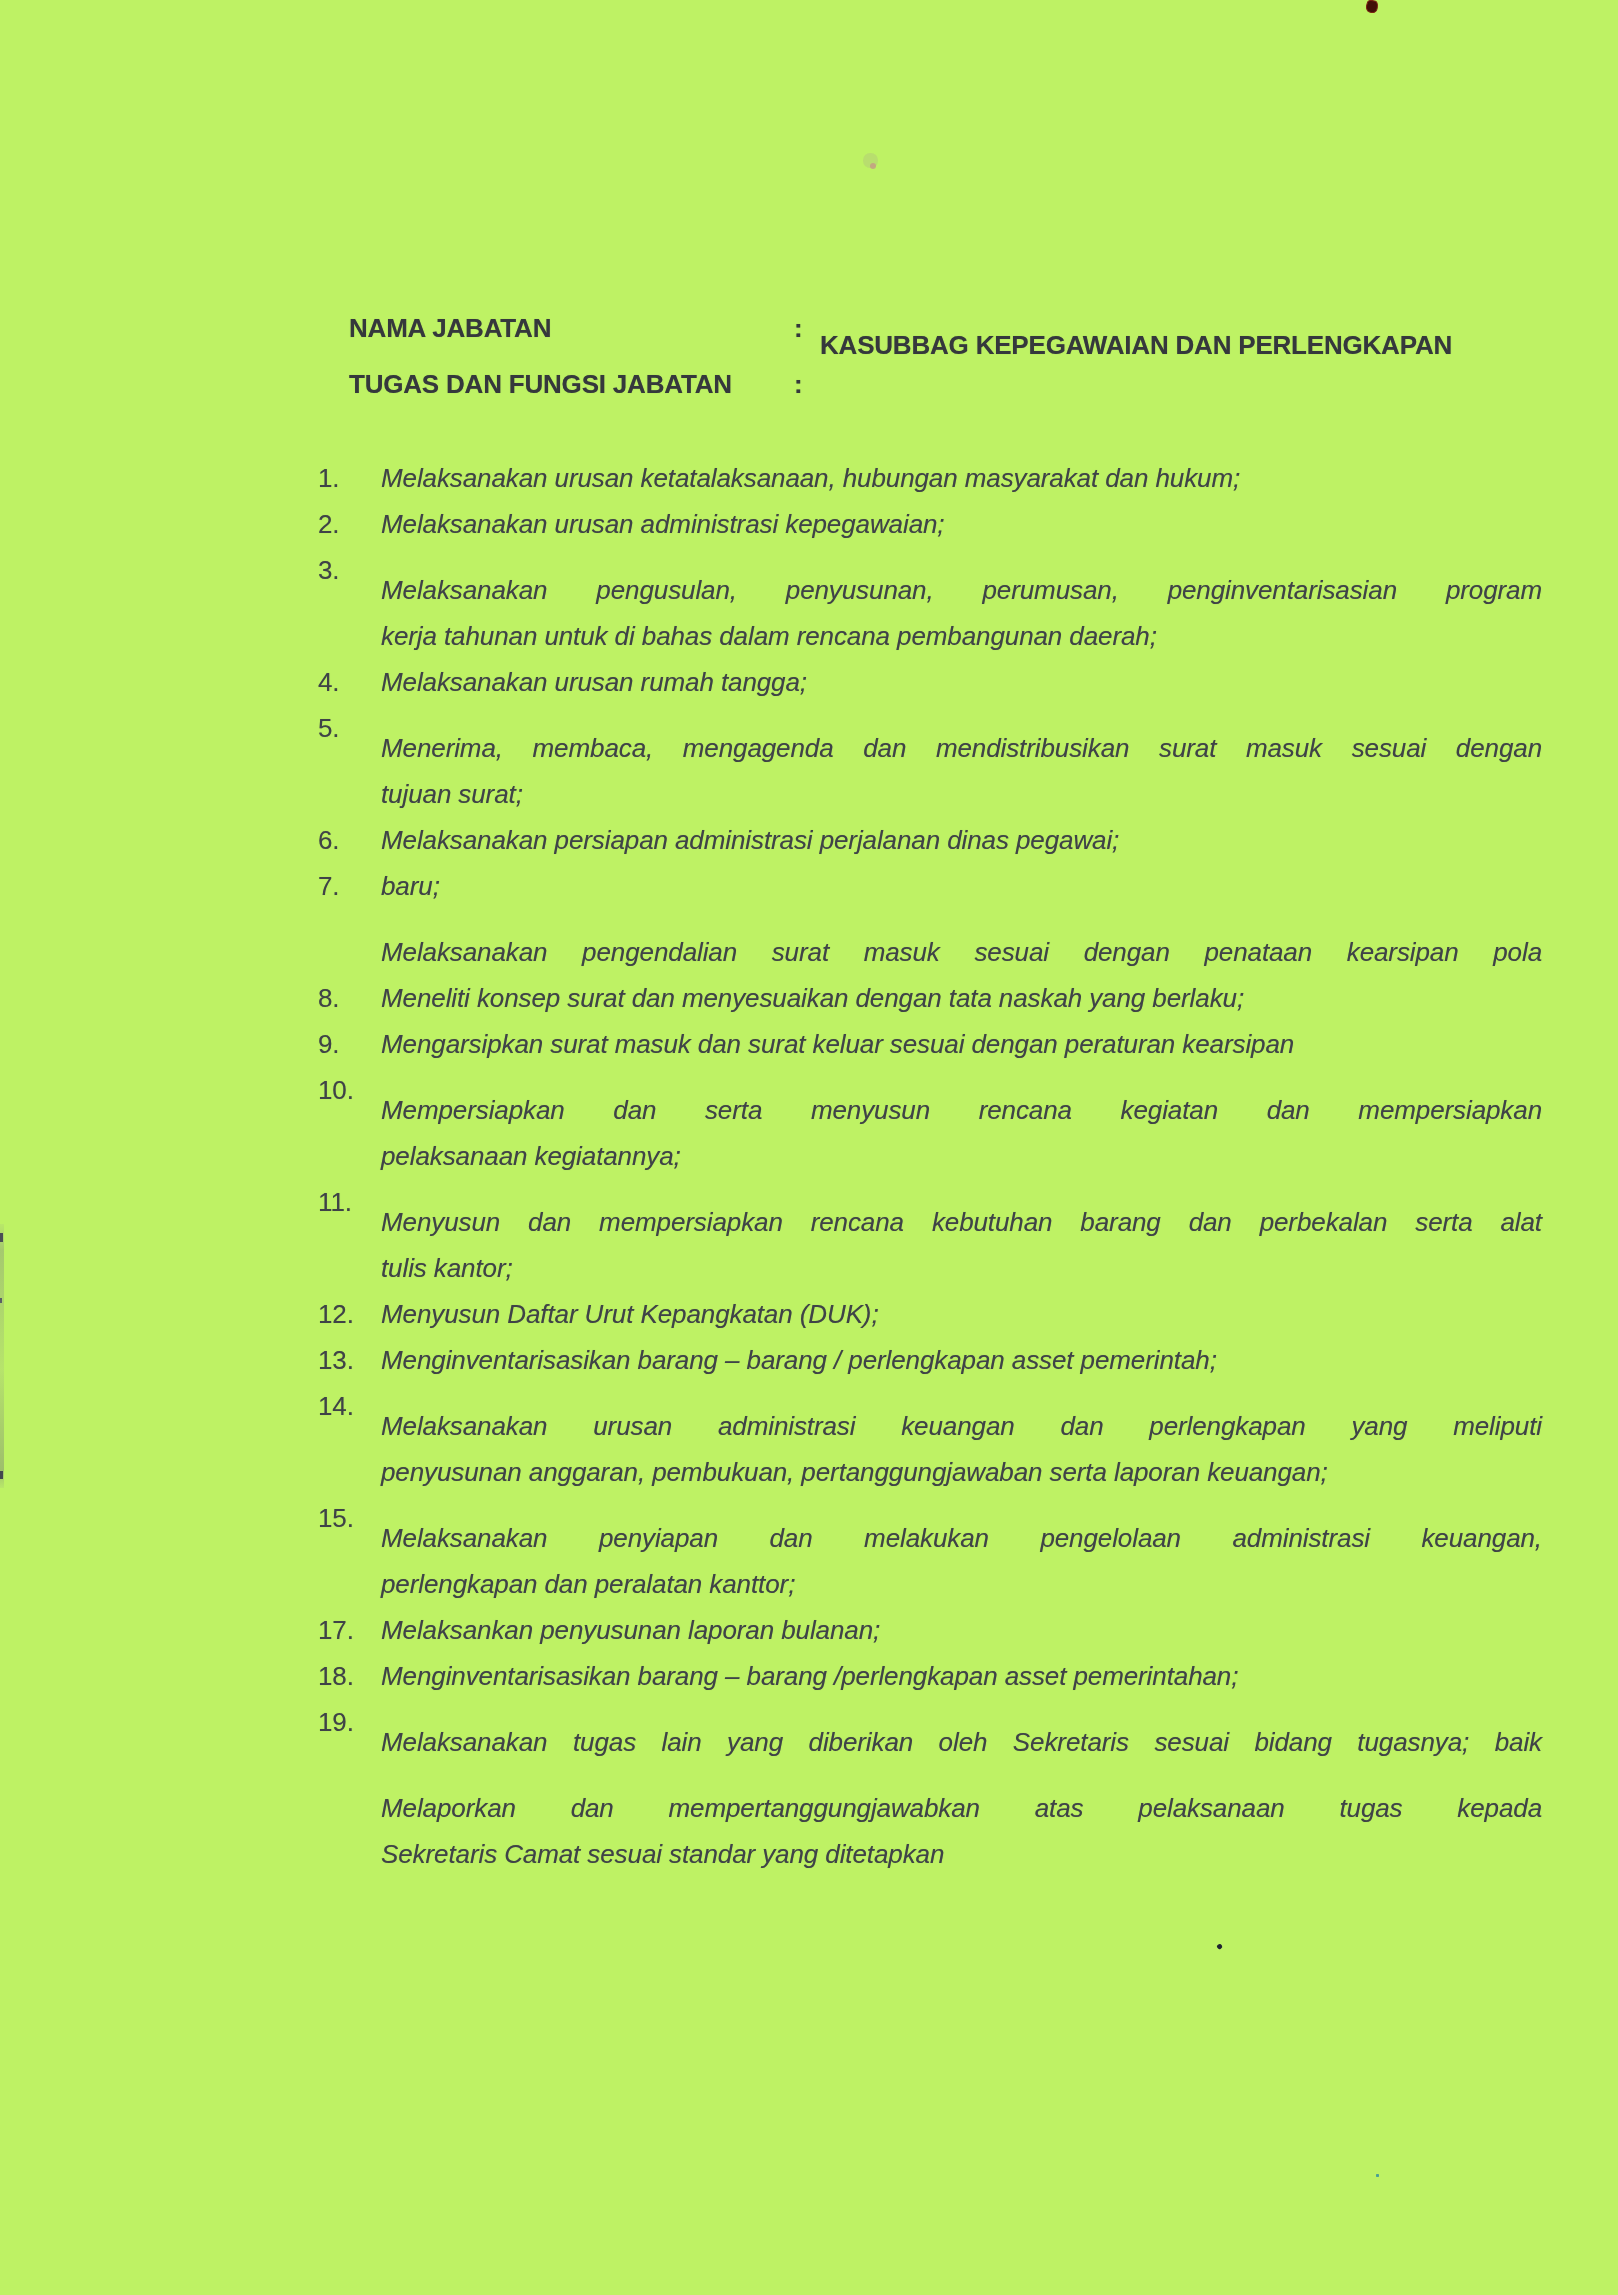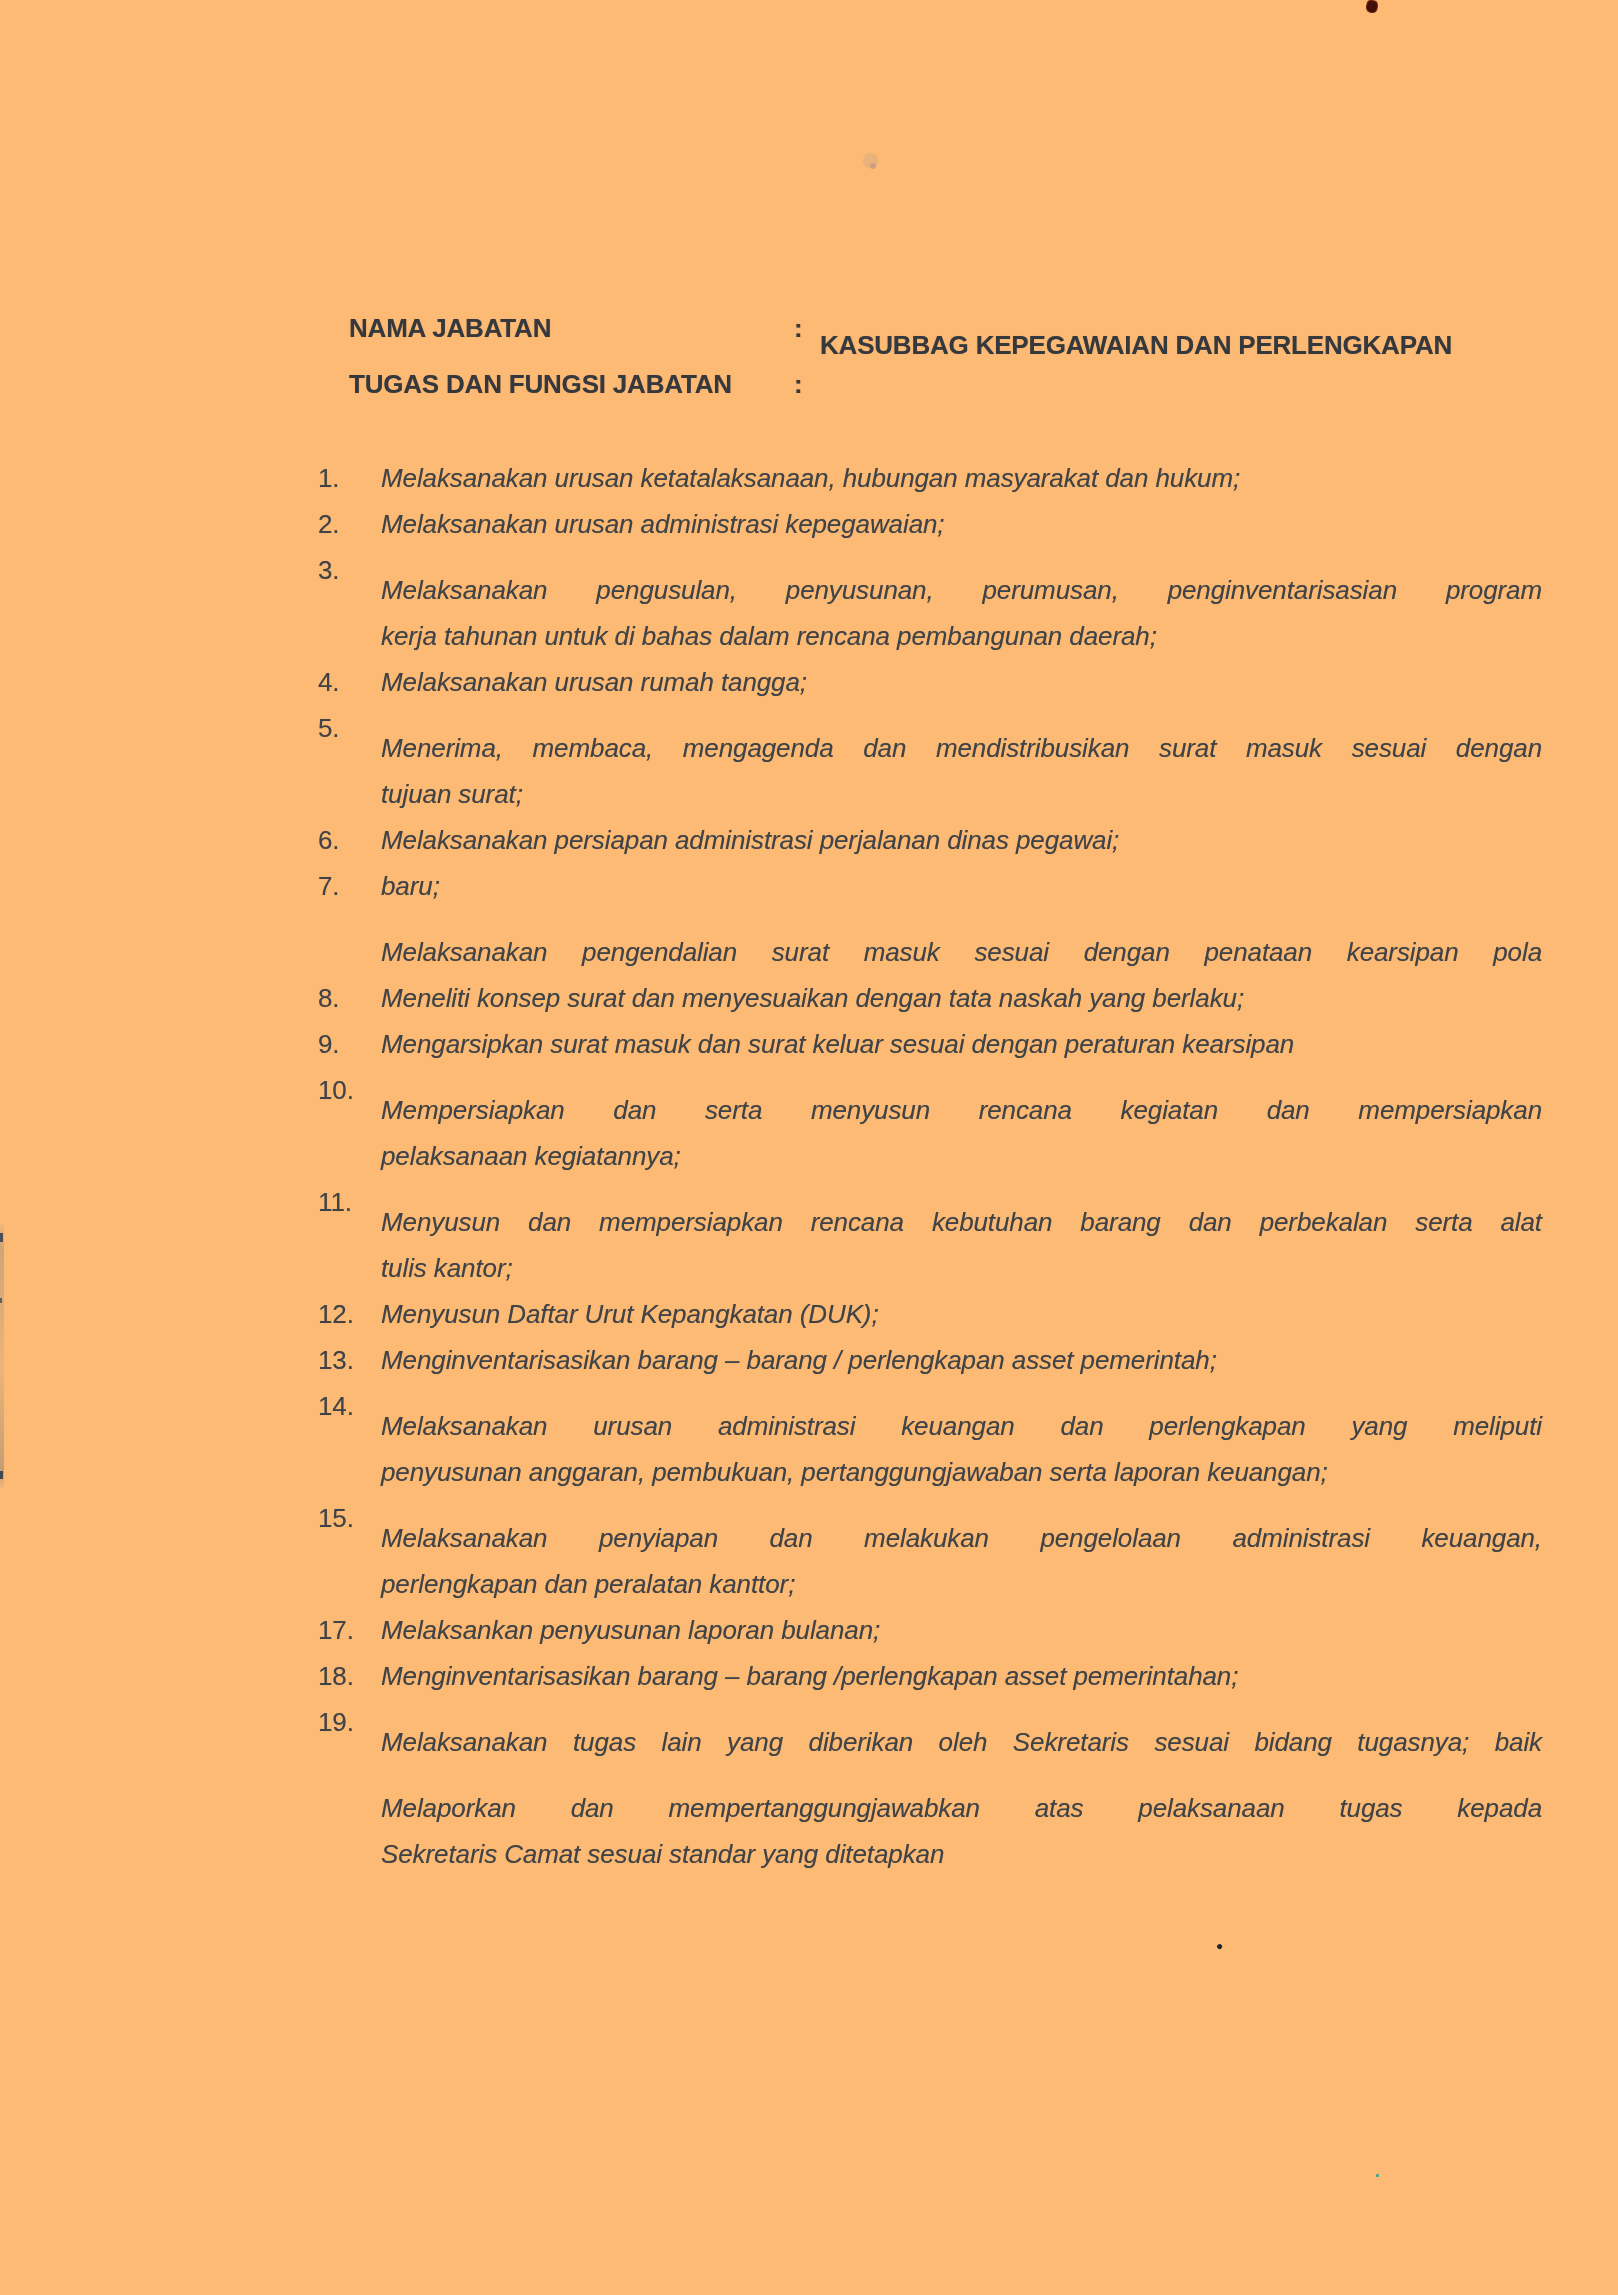--- a/index.html
+++ b/index.html
@@ -5,21 +5,21 @@
   html, body { margin: 0; padding: 0; }
   body {
     width: 1618px; height: 2295px;
     background: #ffffff;
     font-family: "Liberation Sans", "DejaVu Sans", sans-serif;
     position: relative;
     overflow: hidden;
   }
   .page {
     position: absolute; inset: 0;
-    background: #fdba74;
+    background: #bef264;
   }
   
   .header-block {
     position: absolute;
     left: 349px; top: 300px; width: 1212px;
     color: #35383c;
     font-weight: 700;
     font-size: 26px;
     letter-spacing: -0.2px;
     text-shadow: 0 0 0.7px rgba(53,56,60,0.45);

